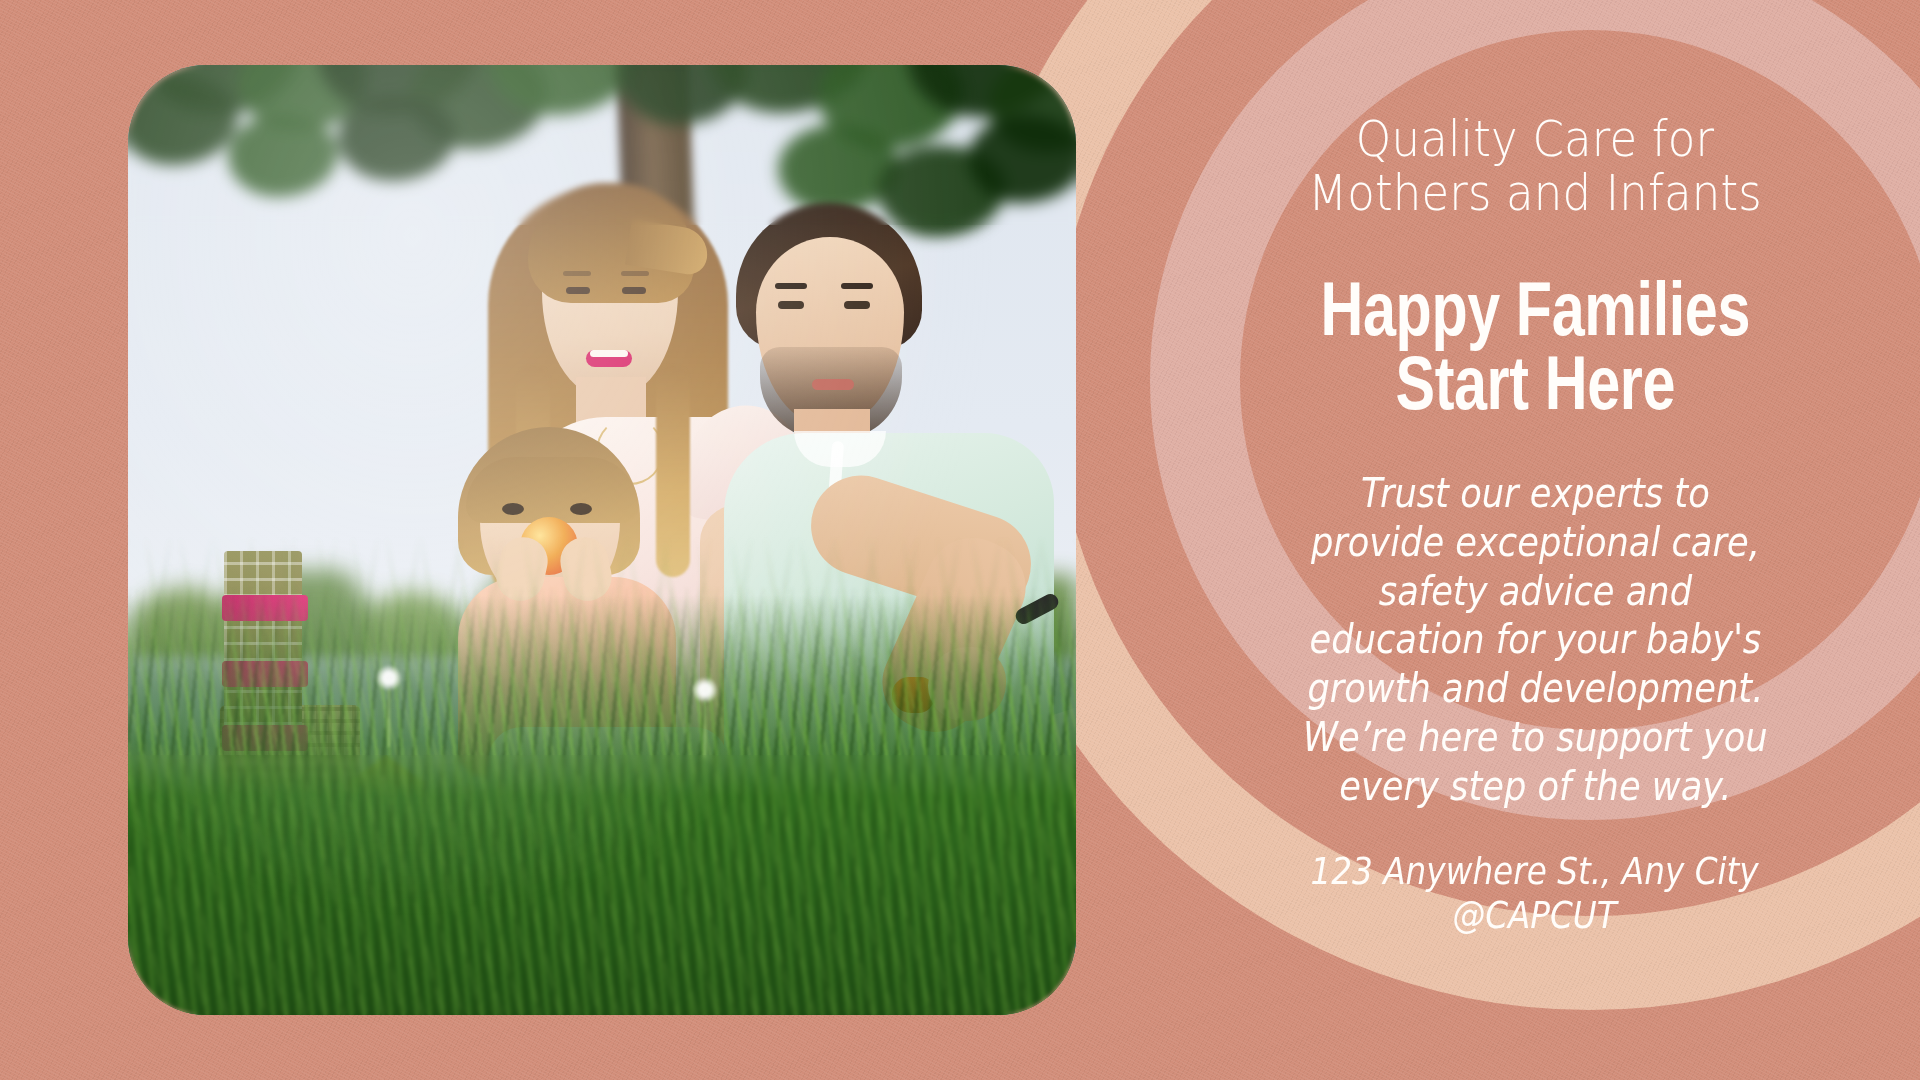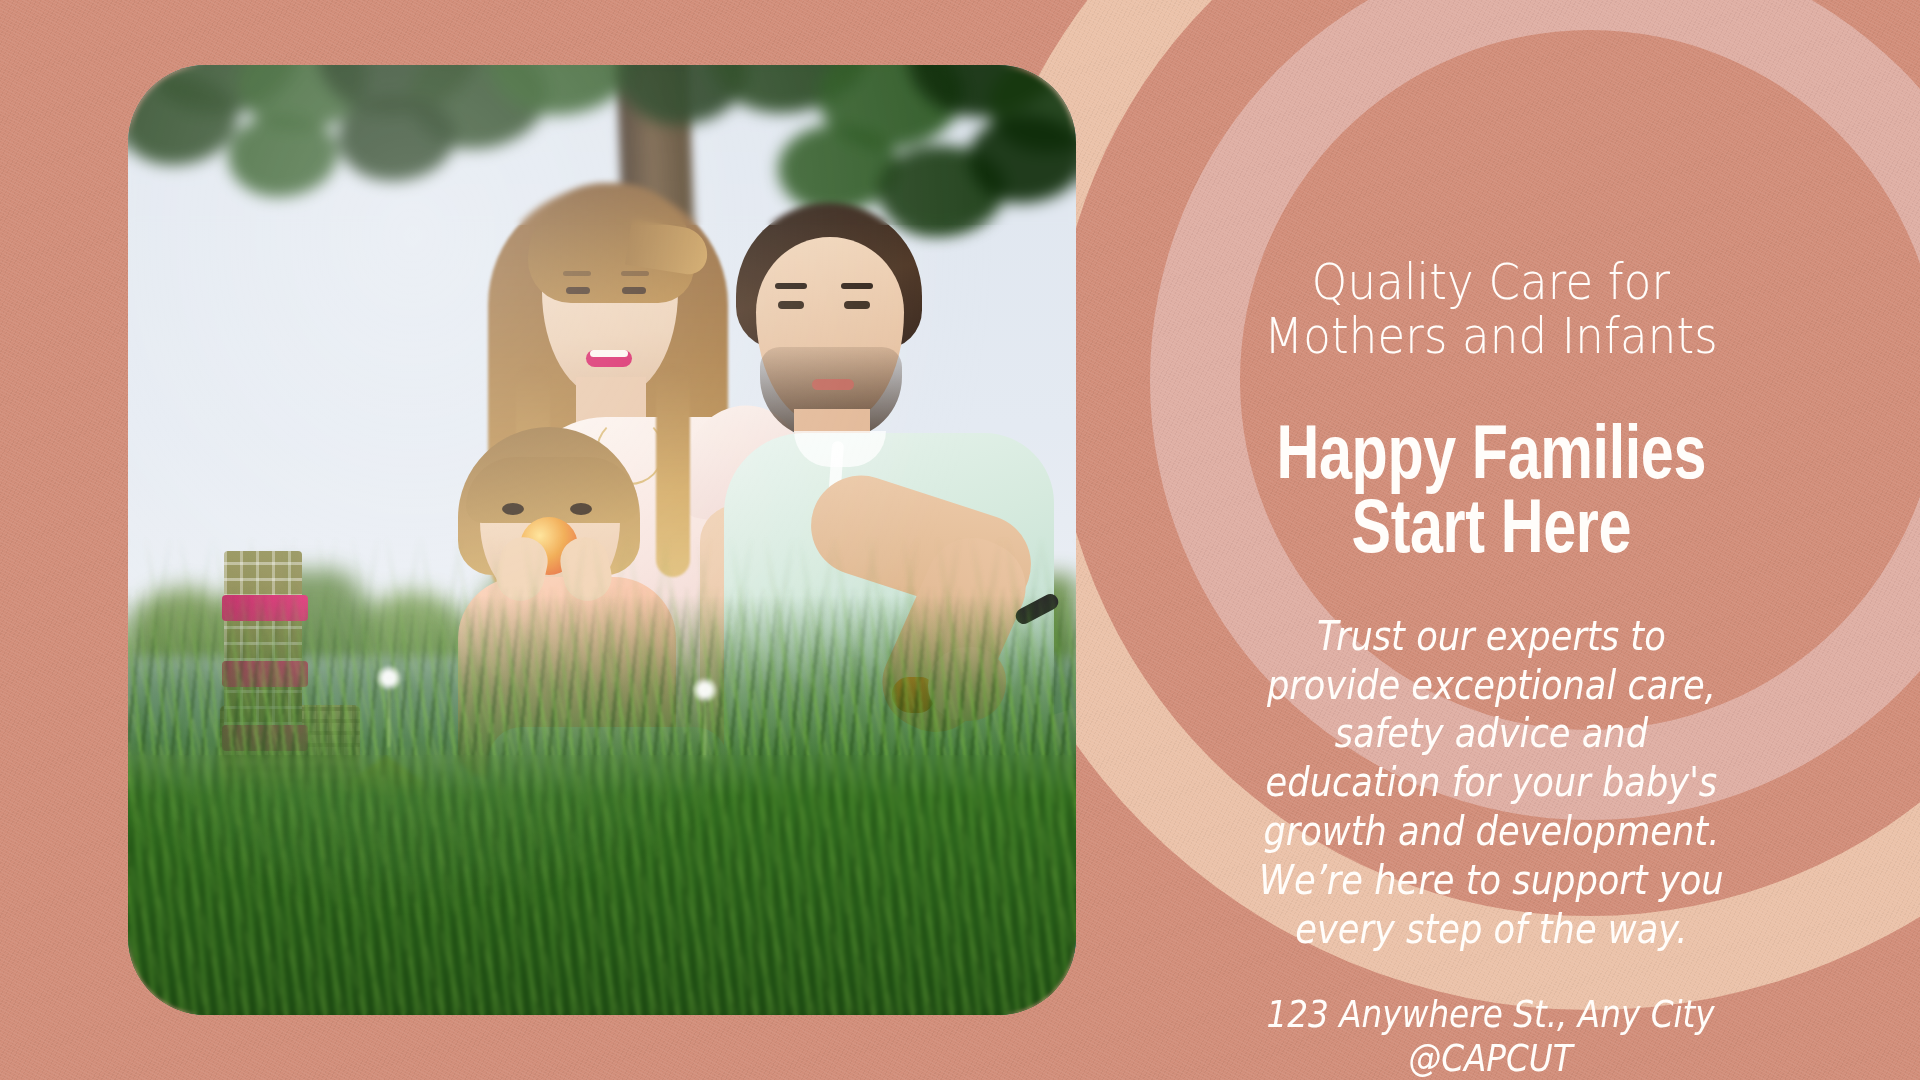--- a/index.html
+++ b/index.html
@@ -432,28 +432,28 @@
   }
   .sun-wash {
     position: absolute; inset: 0;
     background: radial-gradient(ellipse at 30% 18%, rgba(255,255,255,.34), rgba(255,255,255,0) 62%);
     pointer-events: none;
   }
 
   
   .text-col {
     position: absolute;
-    left: 1146px;
+    left: 1190px;
     top: 0;
     width: 690px;
     height: 1080px;
     display: flex;
     flex-direction: column;
     align-items: center;
-    justify-content: flex-end;
+    justify-content: flex-start;
     text-align: center;
     color: #fffdfa;
   }
   .eyebrow {
     margin-top: 112px;
     font-size: 50px;
     line-height: 1.08;
     font-weight: 300;
     letter-spacing: .2px;
     font-family: "DejaVu Sans", sans-serif;

